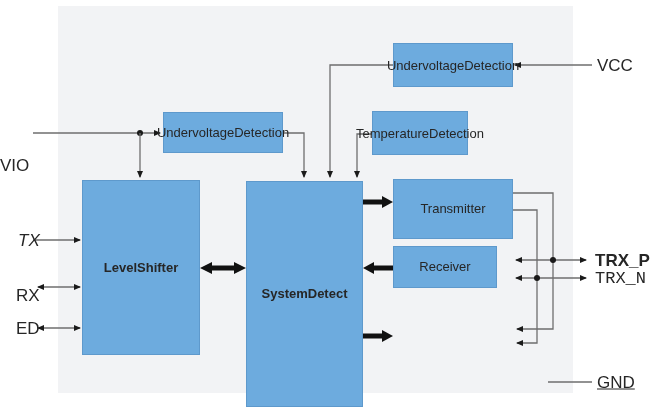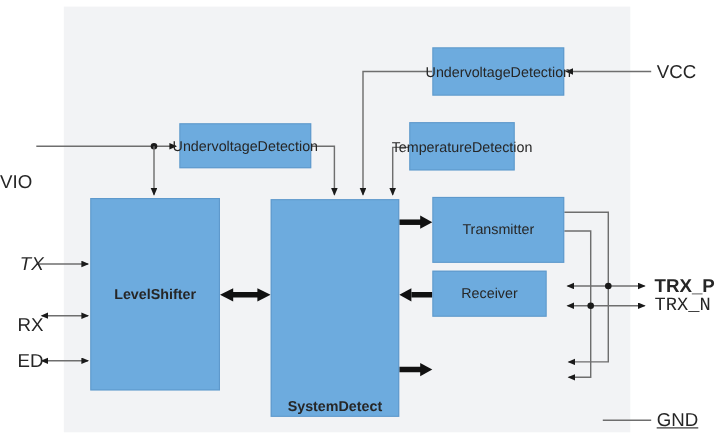--- a/index.html
+++ b/index.html
@@ -26,21 +26,21 @@
     color:#262626;
     font-size:13px;line-height:16px;
   }
   .block span{display:block;}
   .block span:empty{display:none;}
   .block.bold{font-weight:bold;}
   #blk-uv-left{left:163px;top:112px;width:120px;height:41px;line-height:15px;}
   #blk-uv-top{left:393px;top:43px;width:120px;height:44px;line-height:15px;}
   #blk-temp{left:372px;top:111px;width:96px;height:44px;line-height:15px;}
   #blk-level{left:82px;top:180px;width:118px;height:175px;}
-  #blk-system{left:246px;top:181px;width:117px;height:198px;align-items:flex-end;}
+  #blk-system{left:246px;top:181px;width:117px;height:226px;}
   #blk-transmitter{left:393px;top:179px;width:120px;height:60px;}
   #blk-receiver{left:393px;top:246px;width:104px;height:42px;}
   #blk-energy{left:393px;top:313px;width:120px;height:45px;}
   .pin{
     position:absolute;
     color:#262626;
     font-size:17px;line-height:11px;
     transform:translateY(-50%);
     white-space:nowrap;
   }

